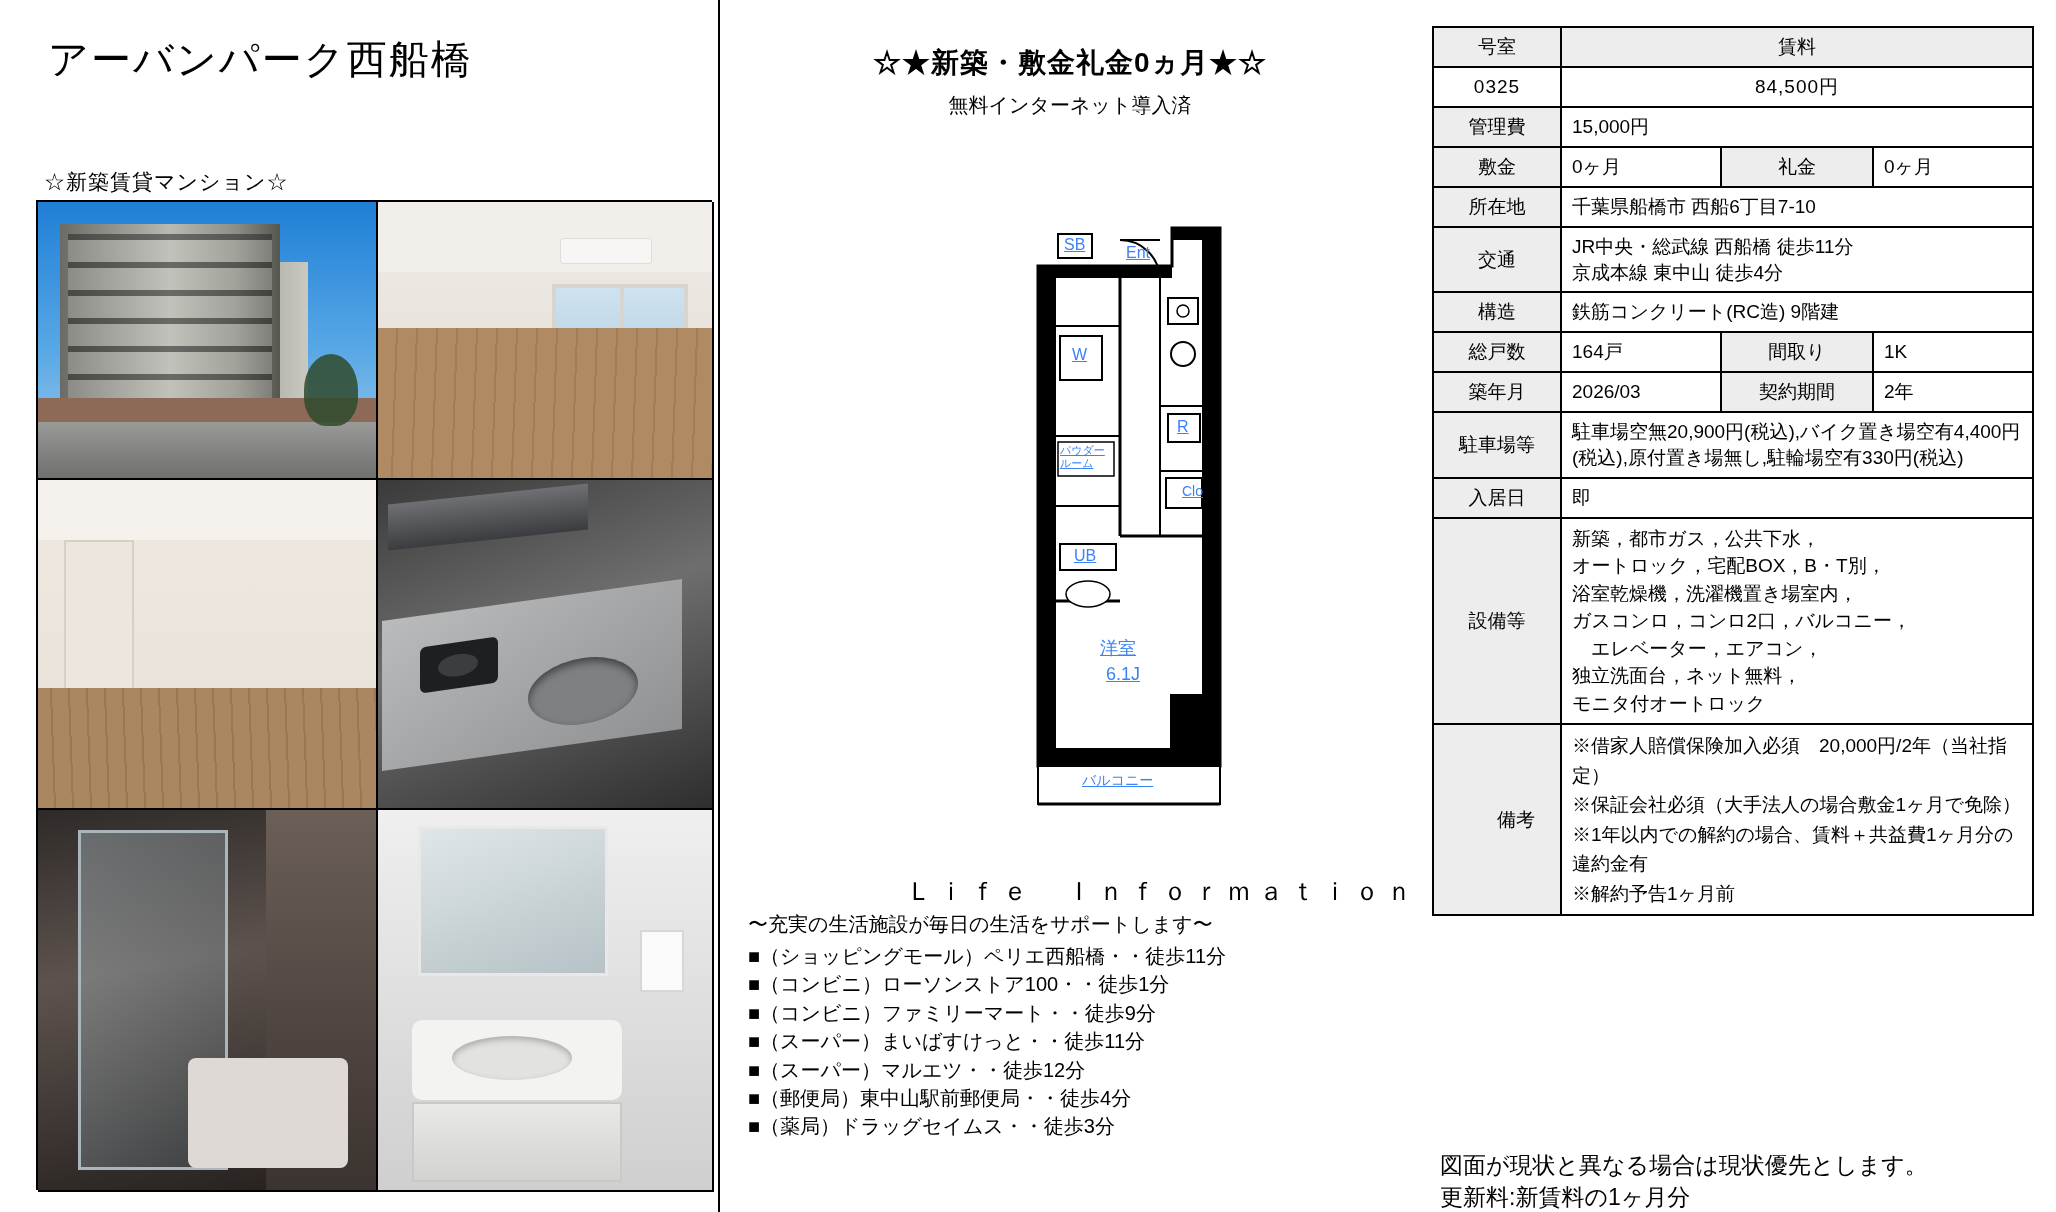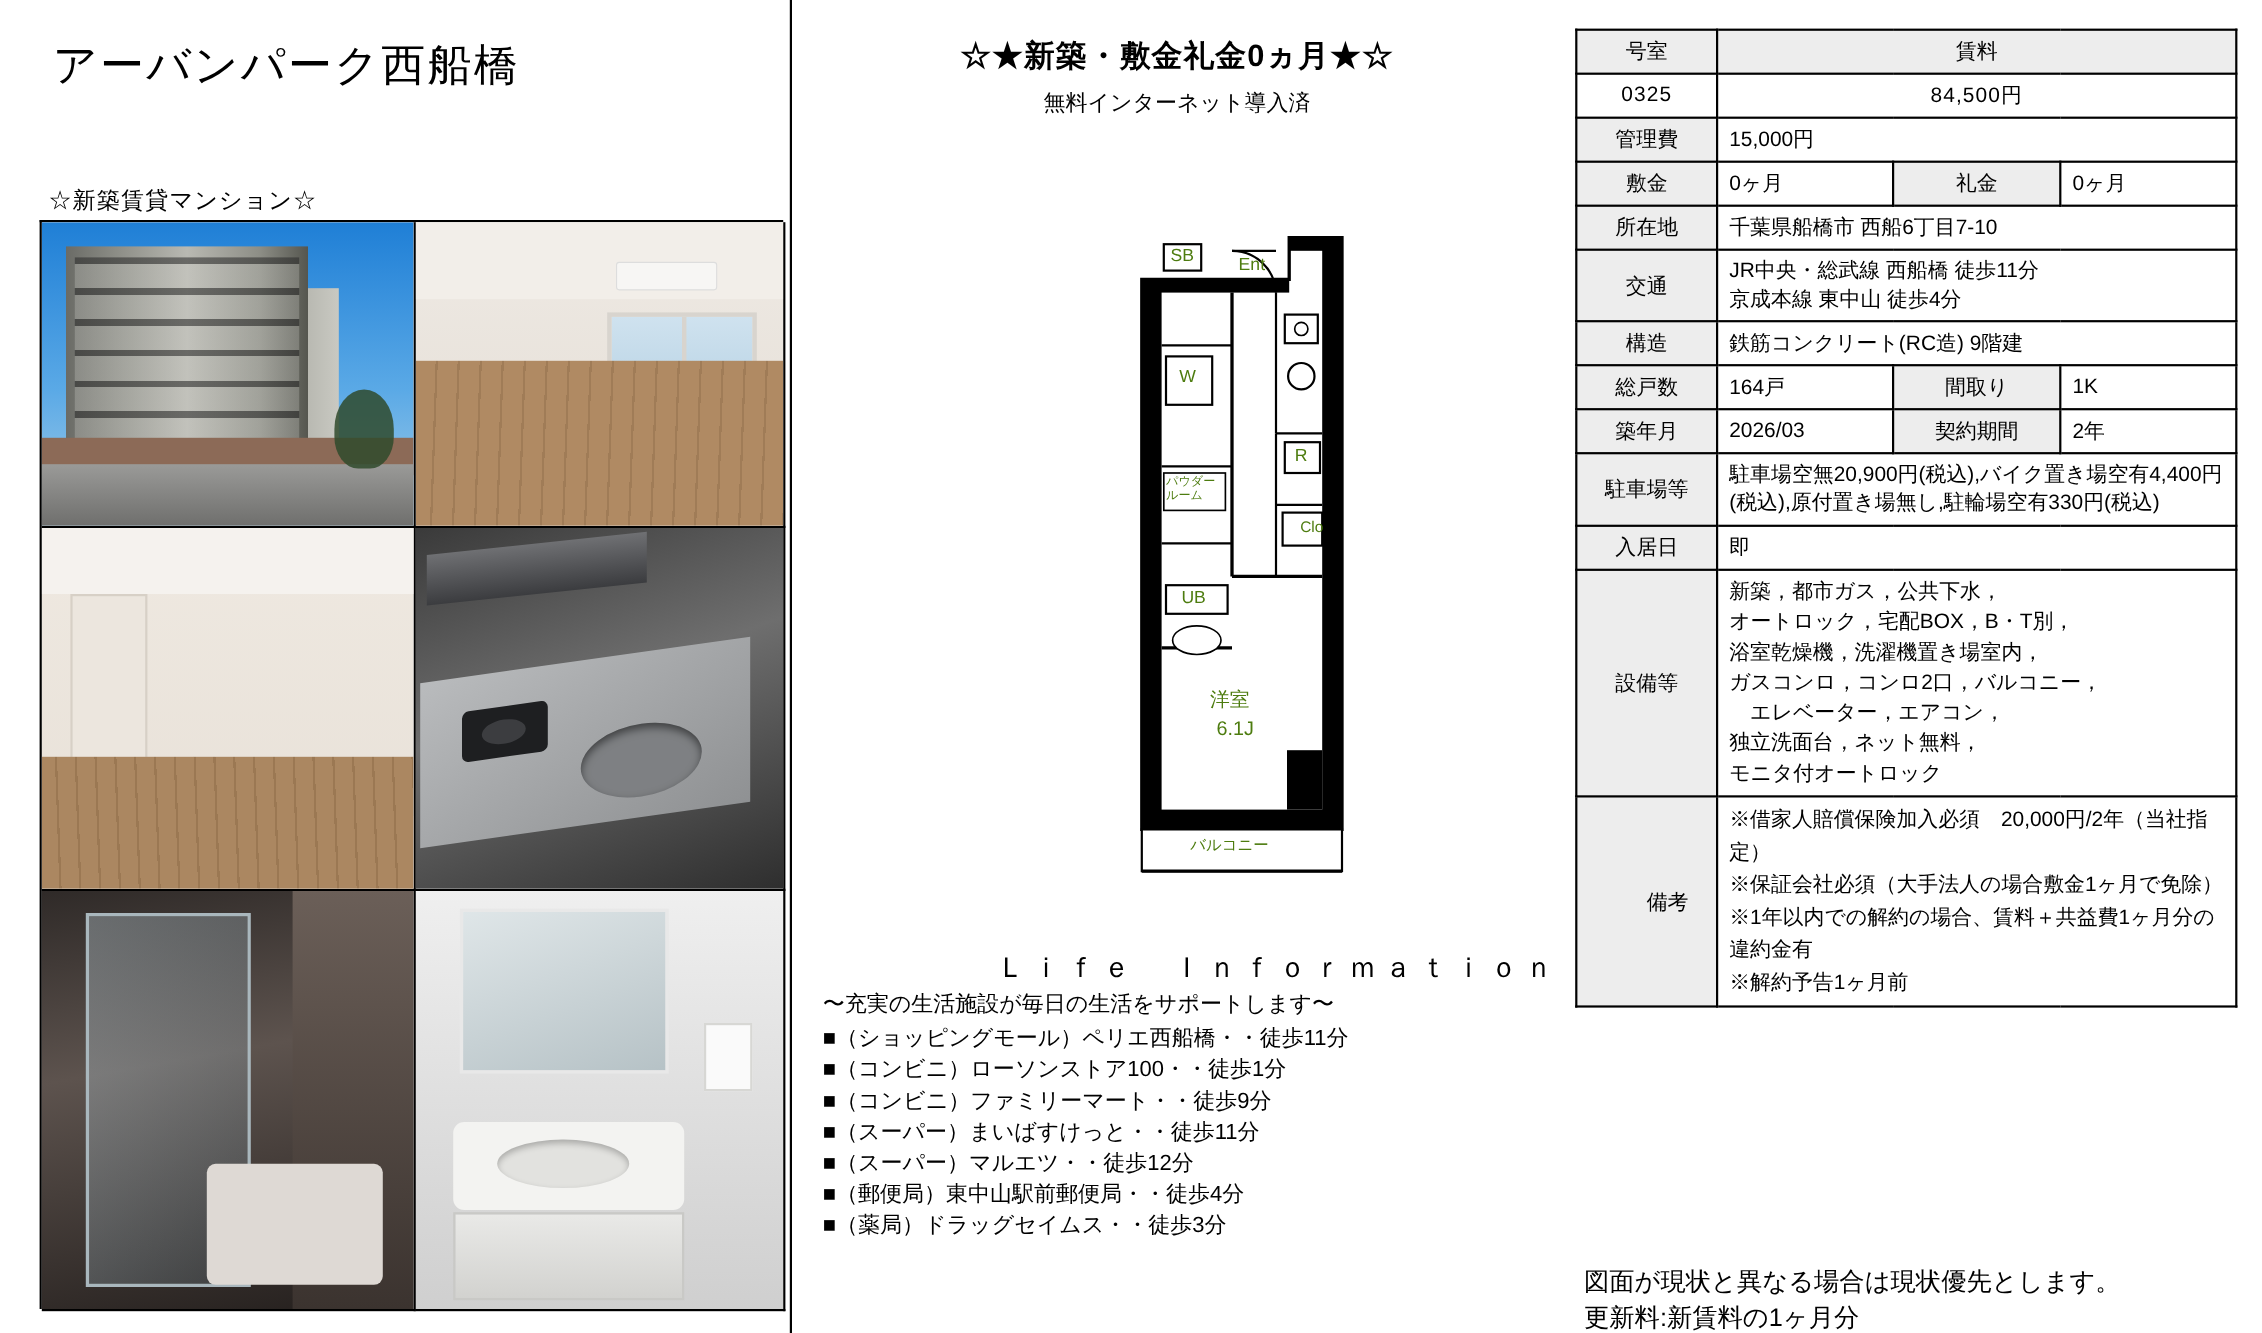--- a/index.html
+++ b/index.html
@@ -90,36 +90,36 @@
 
   
   .ph6 .bg { position:absolute; inset:0; background:linear-gradient(180deg,#efefef,#cfcfcf); }
   .ph6 .mirror { position:absolute; left:40px; top:16px; width:190px; height:150px; background:linear-gradient(160deg,#dfe6e8,#b6c2c6); border:3px solid #e8e8e8; }
   .ph6 .basin { position:absolute; left:34px; top:210px; width:210px; height:80px; background:#f3f3f1; border-radius:10px; }
   .ph6 .basin::after{content:"";position:absolute;left:40px;top:16px;width:120px;height:44px;border-radius:50%;background:#e2e2df;box-shadow:inset 0 3px 6px rgba(0,0,0,.25);}
   .ph6 .cab { position:absolute; left:34px; top:292px; width:210px; bottom:8px; background:linear-gradient(#e9e9e7,#d2d2cf); border:2px solid #c9c9c6; }
   .ph6 .switch { position:absolute; right:28px; top:120px; width:44px; height:62px; background:#fafafa; border:2px solid #d7d7d4; }
 
   
-  .center { position:absolute; left:720px; top:4px; width:700px; height:1112px; }
+  .center { position:absolute; left:720px; top:16px; width:700px; height:1112px; }
   .head-star {
     position:absolute; left:0; right:0; top:28px; text-align:center;
     font-size:28px; font-weight:bold; letter-spacing:1px;
   }
   .head-sub {
     position:absolute; left:0; right:0; top:76px; text-align:center;
     font-size:20px;
   }
 
   
   .plan {
     position:absolute; left:300px; top:190px; width:230px; height:620px;
   }
   .plan svg { position:absolute; left:0; top:0; }
-  .plan .lbl { position:absolute; font-size:16px; color:#4d7c0f; }
+  .plan .lbl { position:absolute; font-size:16px; color:#3b82f6;text-decoration:underline; }
 
   
   .lifeinfo { position:absolute; left:28px; top:858px; width:670px; }
   .lifeinfo .li-title { font-size:26px; letter-spacing:6px; font-weight:normal;text-align:right; }
   .lifeinfo .li-lead { font-size:20px; margin-top:2px; }
   .lifeinfo ul { list-style:none; margin:4px 0 0 0; padding:0; }
   .lifeinfo li { font-size:20px; line-height:1.42; }
 
   
   .right { position:absolute; left:1432px; top:26px; width:600px; }

